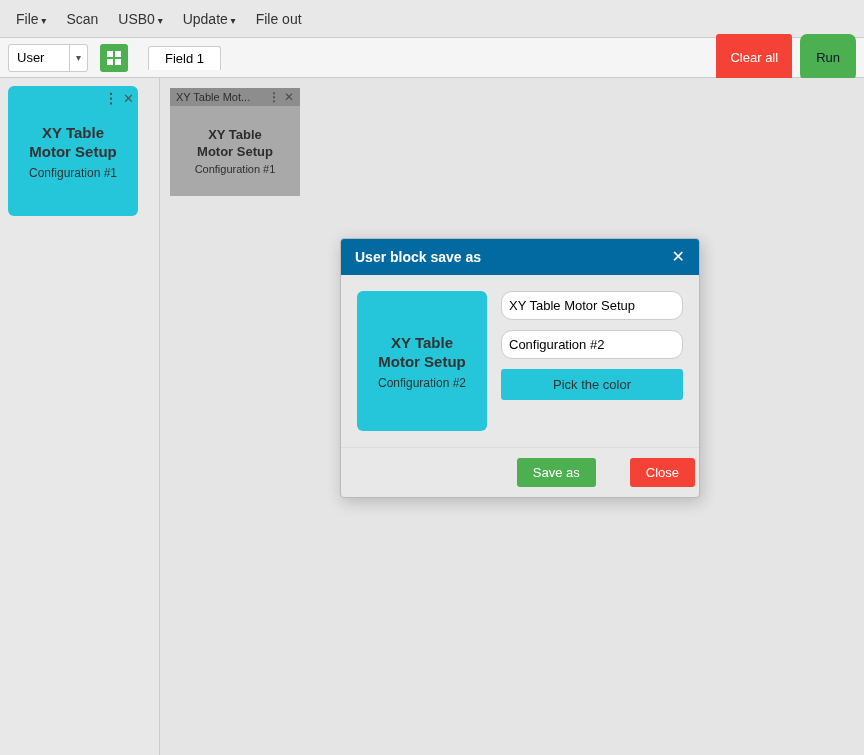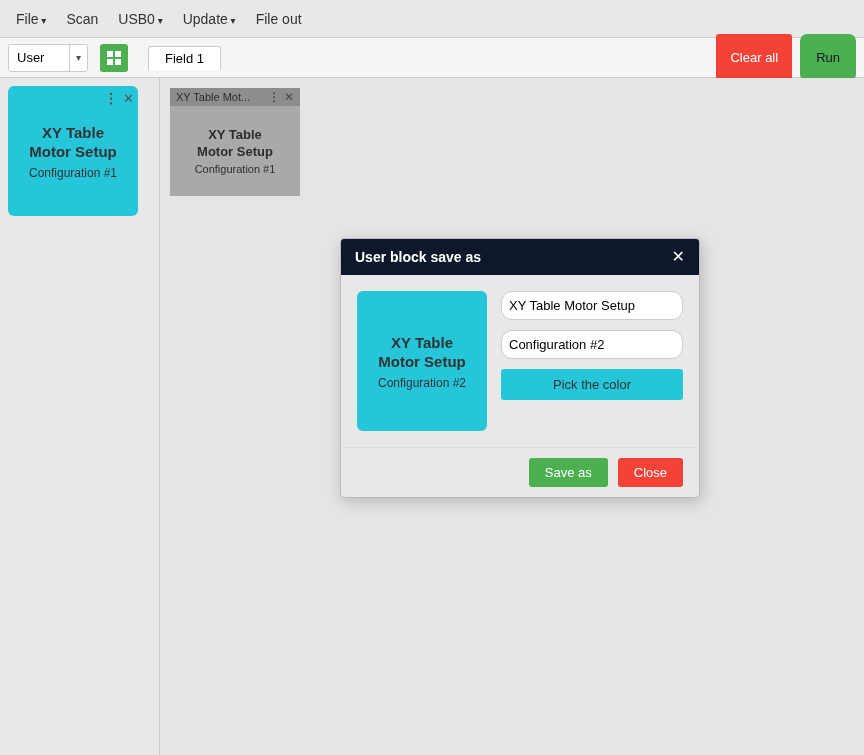--- a/index.html
+++ b/index.html
@@ -285,21 +285,21 @@
     .modal {
       background: #e8e8e8;
       border: 1px solid #bbb;
       border-radius: 4px;
       width: 360px;
       box-shadow: 2px 4px 16px rgba(0,0,0,0.2);
       overflow: hidden;
     }
 
     .modal-header {
-      background: #0f172a;
+      background: #0369a1;
       color: white;
       padding: 10px 14px;
       display: flex;
       justify-content: space-between;
       font-size: 14px;
       font-weight: bold;
     }
 
     .modal-close-btn {
       background: none;
@@ -368,21 +368,21 @@
       padding: 8px 14px;
       border-radius: 3px;
       font-size: 13px;
       cursor: pointer;
       width: 100%;
       text-align: center;
     }
 
     
     .modal-footer {
-      padding: 10px 16px;
+      padding: 10px 4px;
       display: flex;
       justify-content: flex-end;
       gap: 10px;
       border-top: 1px solid #ddd;
     }
 
     .btn-save-as {
       background: #4caf50;
       color: white;
       border: none;
@@ -393,20 +393,21 @@
     }
 
     .btn-close {
       background: #f44336;
       color: white;
       border: none;
       padding: 7px 16px;
       border-radius: 3px;
       font-size: 13px;
       cursor: pointer;
+      margin-left: 24px;
     }
 
     
     .sidebar::-webkit-scrollbar { width: 8px; }
     .sidebar::-webkit-scrollbar-track { background: #e0e0e0; }
     .sidebar::-webkit-scrollbar-thumb { background: #bbb; border-radius: 4px; }
   </style>
 </head>
 <body>
 

